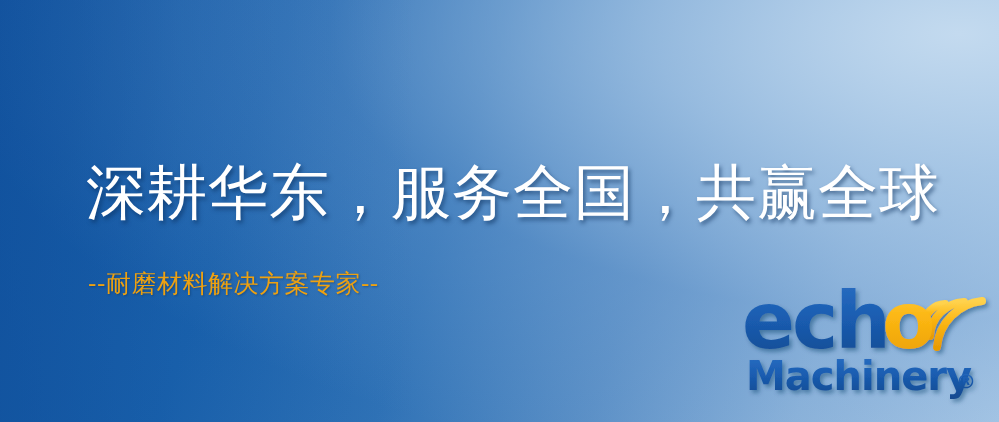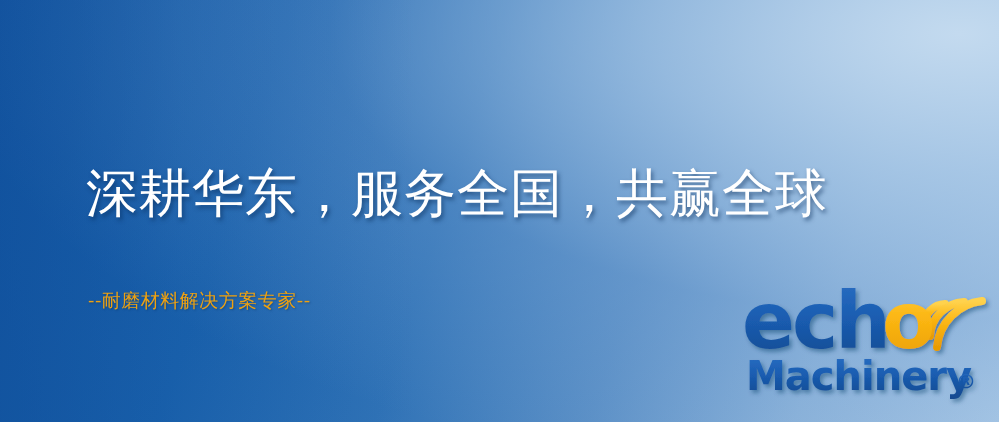--- a/index.html
+++ b/index.html
@@ -34,41 +34,40 @@
     inset: 0;
     background: linear-gradient(90deg, rgba(12,74,150,0.45) 0%, rgba(12,74,150,0.12) 18%, rgba(12,74,150,0) 42%);
   }
 
   
   #headline {
     position: absolute;
     left: 86px;
     top: 158px;
     font-family: Liberation Sans, sans-serif;
-    font-size: 52px;
+    font-size: 60px;
     line-height: 70px;
     letter-spacing: 1px;
     color: #ffffff;
     white-space: nowrap;
     text-shadow: 2px 3px 4px rgba(8,42,86,0.55);
   }
 
   
   #subtitle {
     position: absolute;
     left: 88px;
     top: 268px;
     font-family: "DejaVu Serif", "Liberation Serif", serif;
-    font-size: 19px;
+    font-size: 25px;
     line-height: 32px;
     letter-spacing: 0.5px;
     color: #eda111;
     white-space: nowrap;
     text-shadow: 1px 1px 2px rgba(8,42,86,0.40);
-    margin-top: 16px;
   }
 
   
   #logo {
     position: absolute;
     left: 742px;
     top: 276px;
     width: 252px;
     height: 126px;
   }

